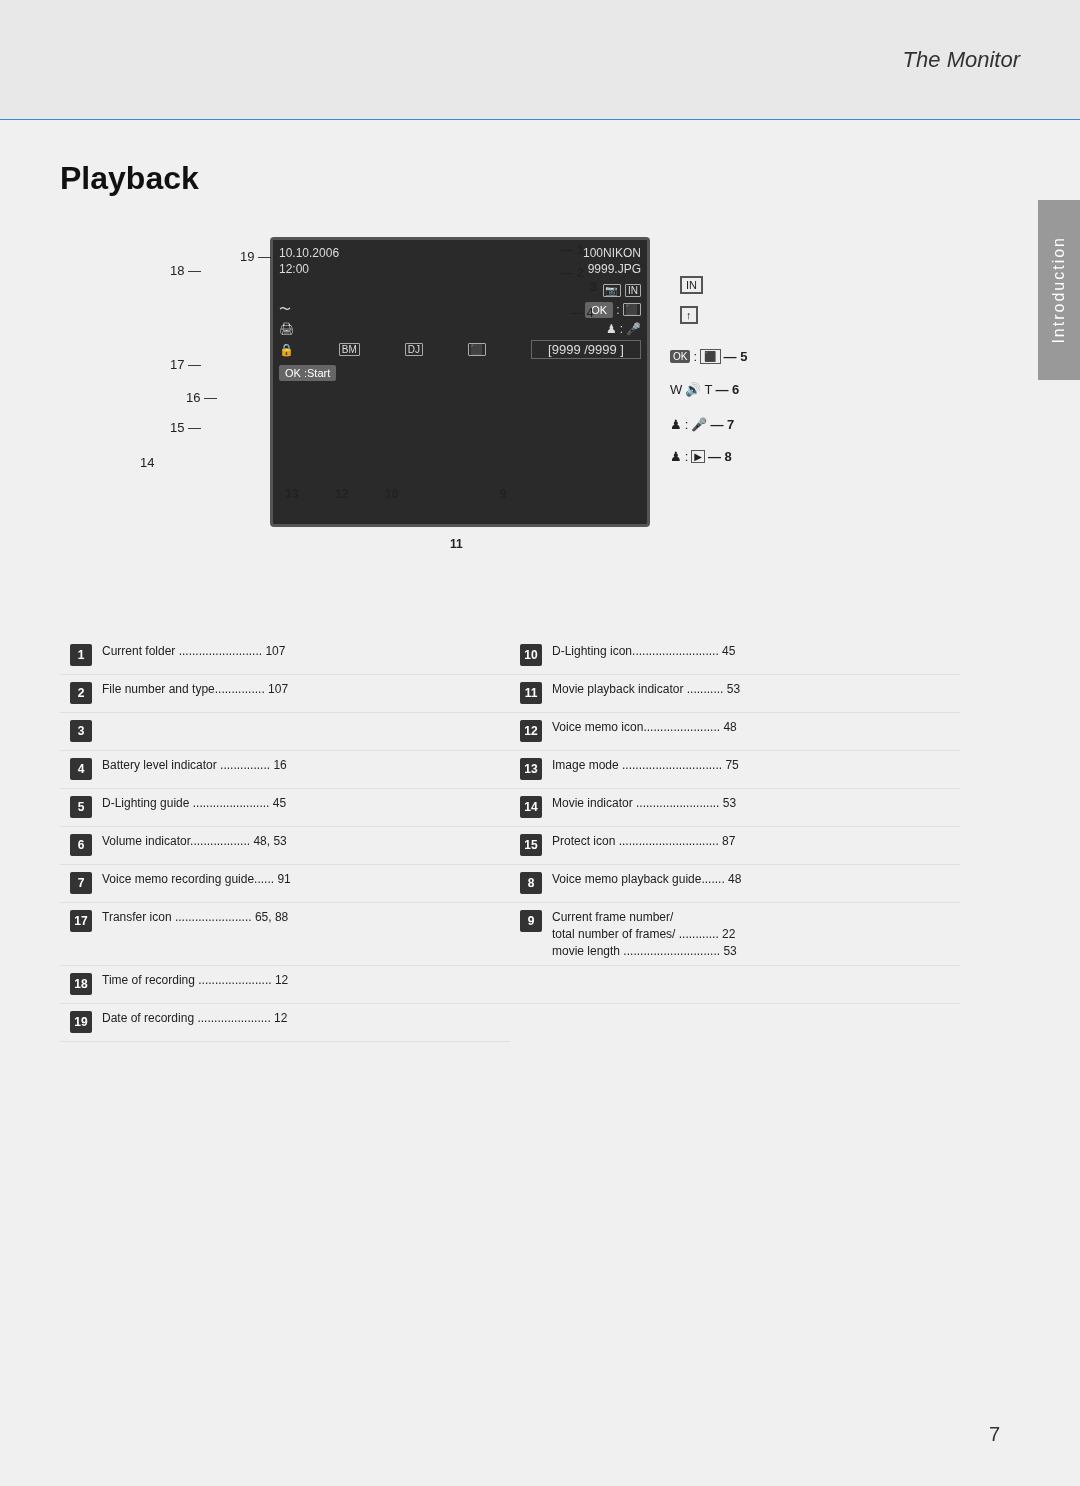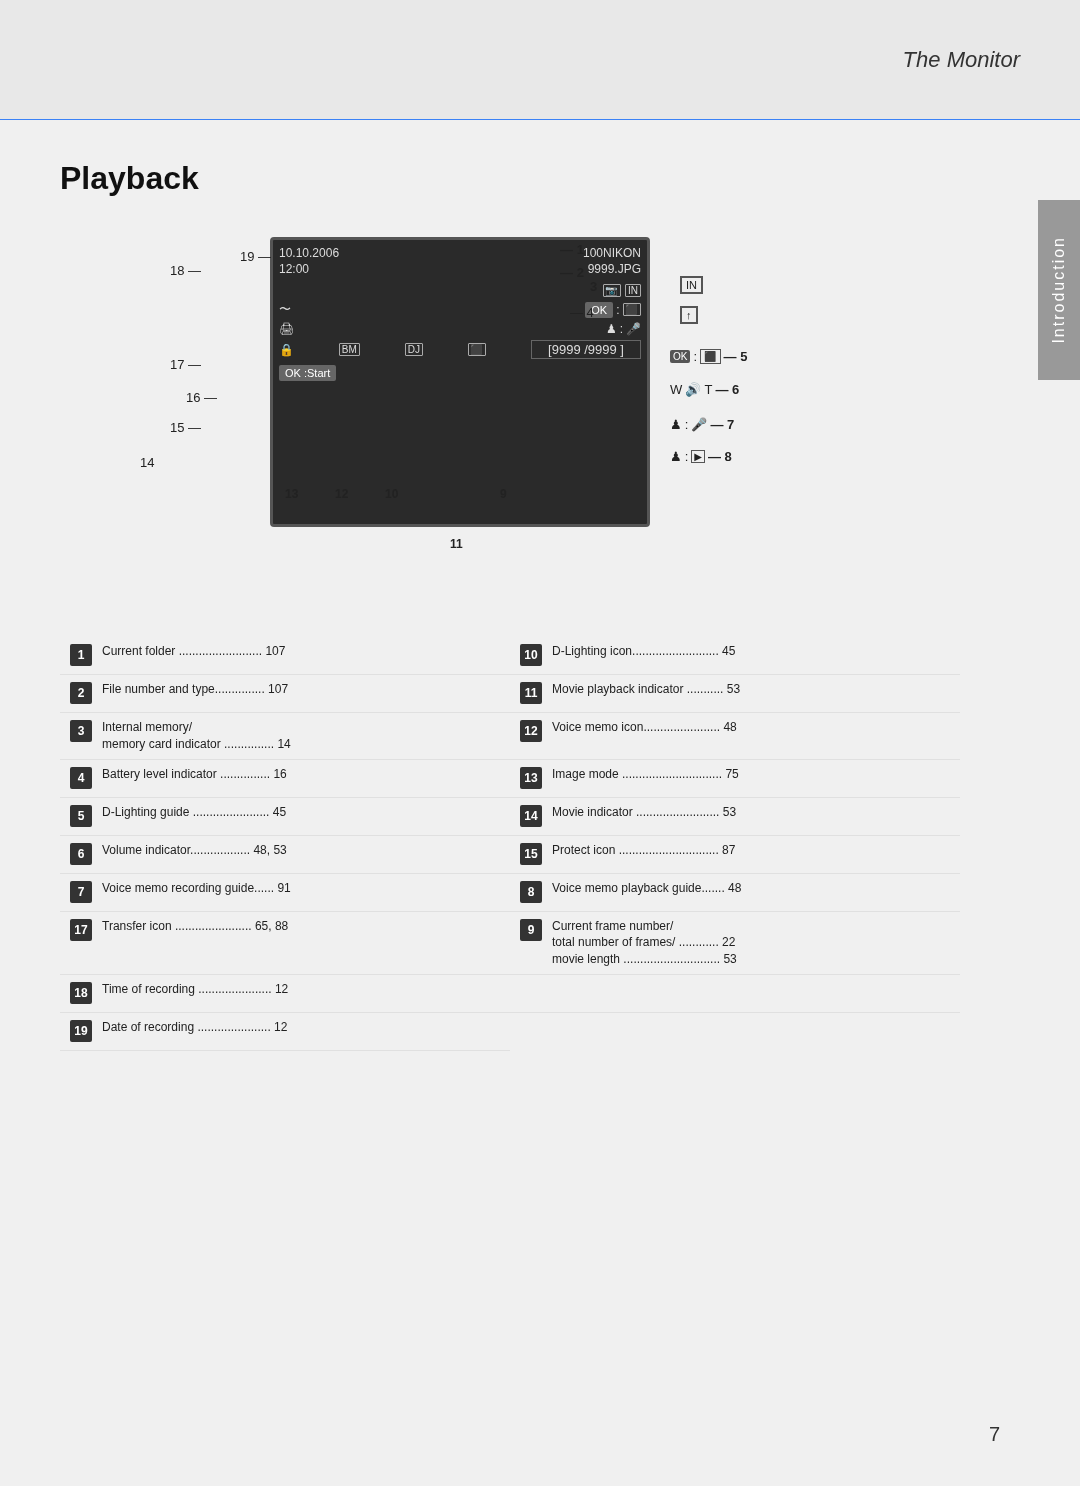--- a/index.html
+++ b/index.html
@@ -376,21 +376,20 @@
       <span class="item-num">2</span>
       <span class="item-text">File number and type............... 107</span>
     </div>
     <div class="item-row">
       <span class="item-num">11</span>
       <span class="item-text">Movie playback indicator ........... 53</span>
     </div>
 
     <div class="item-row">
       <span class="item-num">3</span>
-      <span class="item-text">Internal memory/<br>memory card indicator ............... 14</span>
     </div>
     <div class="item-row">
       <span class="item-num">12</span>
       <span class="item-text">Voice memo icon....................... 48</span>
     </div>
 
     <div class="item-row">
       <span class="item-num">4</span>
       <span class="item-text">Battery level indicator ............... 16</span>
     </div>

